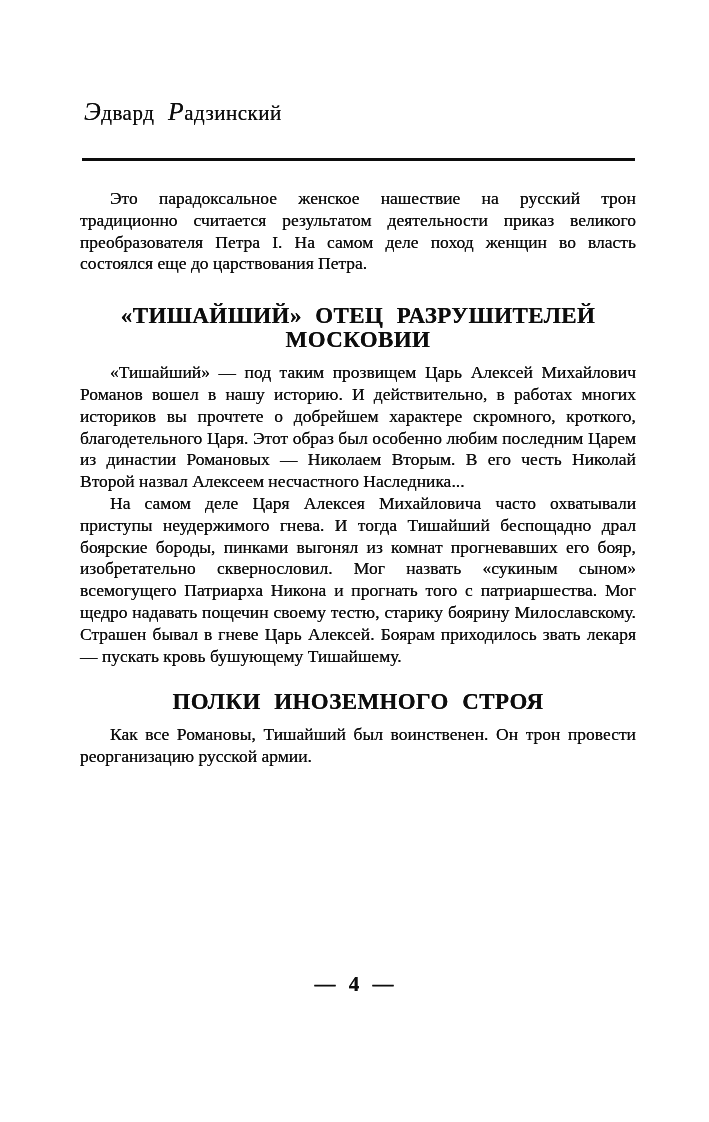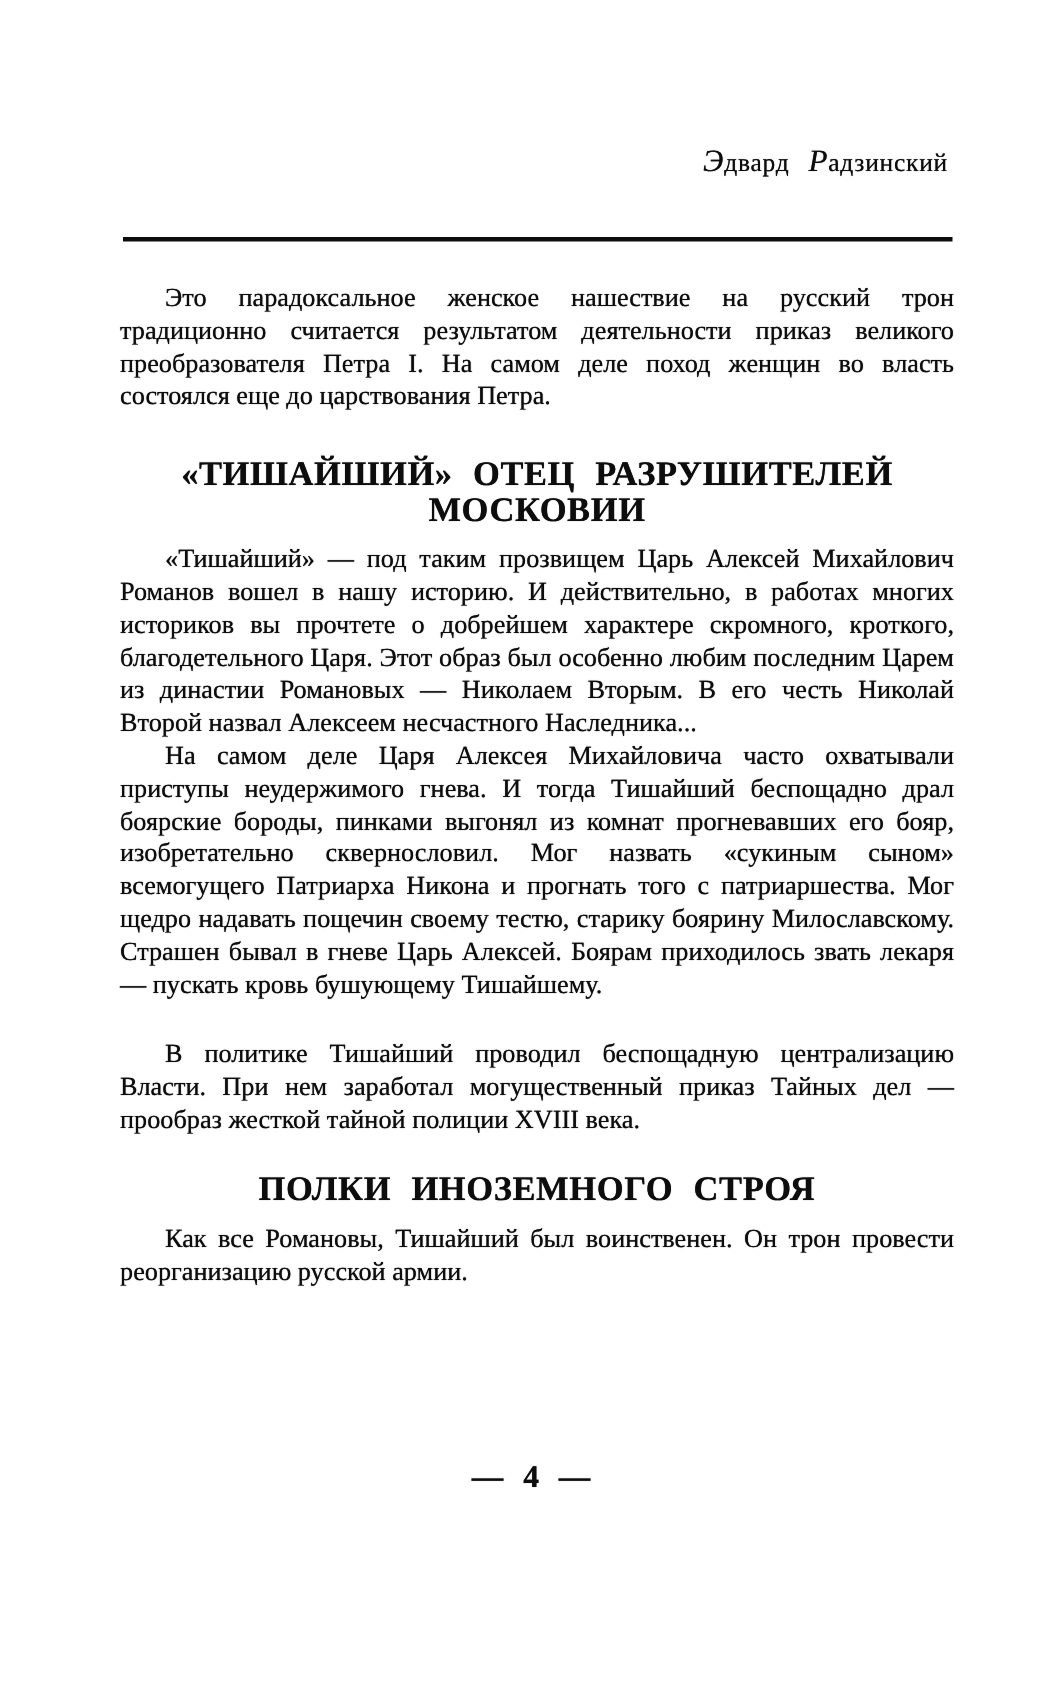--- a/index.html
+++ b/index.html
@@ -15,22 +15,22 @@
     font-family: "Liberation Serif", "DejaVu Serif", serif;
     color: #0d0d0d;
     overflow: hidden;
   }
   
   .running-head {
     position: absolute;
     top: 97px;
     left: 80px;
     width: 556px;
-    text-align: right;
-    font-size: 17px;
+    text-align: left;
+    font-size: 21px;
     letter-spacing: 0.5px;
     text-shadow: 0 0 0.5px rgba(0,0,0,0.85);
     white-space: nowrap;
   }
   .author-word {
     display: inline-block;
     margin: 0 4px;
   }
   .author-word::first-letter {
     font-style: italic;
@@ -109,21 +109,20 @@
     <p>Это парадоксальное женское нашествие на русский трон традиционно считается результатом деятельности приказ великого преобразователя Петра I. На самом деле поход женщин во власть состоялся еще до царствования Петра.</p>
 
 
     <h2 class="section-title">«ТИШАЙШИЙ» ОТЕЦ РАЗРУШИТЕЛЕЙ МОСКОВИИ</h2>
 
 
     <p>«Тишайший» — под таким прозвищем Царь Алексей Михайлович Романов вошел в нашу историю. И действительно, в работах многих историков вы прочтете о добрейшем характере скромного, кроткого, благодетельного Царя. Этот образ был особенно любим последним Царем из династии Романовых — Николаем Вторым. В его честь Николай Второй назвал Алексеем несчастного Наследника...</p>
 
     <p>На самом деле Царя Алексея Михайловича часто охватывали приступы неудержимого гнева. И тогда Тишайший беспощадно драл боярские бороды, пинками выгонял из комнат прогневавших его бояр, изобретательно сквернословил. Мог назвать «сукиным сыном» всемогущего Патриарха Никона и прогнать того с патриаршества. Мог щедро надавать пощечин своему тестю, старику боярину Милославскому. Страшен бывал в гневе Царь Алексей. Боярам приходилось звать лекаря — пускать кровь бушующему Тишайшему.</p>
 
-    <p class="spaced-top">В политике Тишайший проводил беспощадную централизацию Власти. При нем заработал могущественный приказ Тайных дел — прообраз жесткой тайной полиции XVIII века.</p>
 
     <h2 class="section-title second">ПОЛКИ ИНОЗЕМНОГО СТРОЯ</h2>
 
     <p>Как все Романовы, Тишайший был воинственен. Он трон провести реорганизацию русской армии.</p>
 
   </div>
 
   <div class="page-number">— 4 —</div>
 
 </div>

